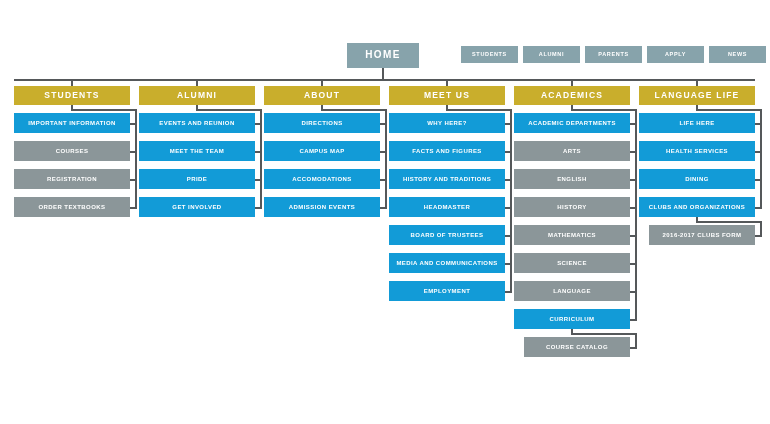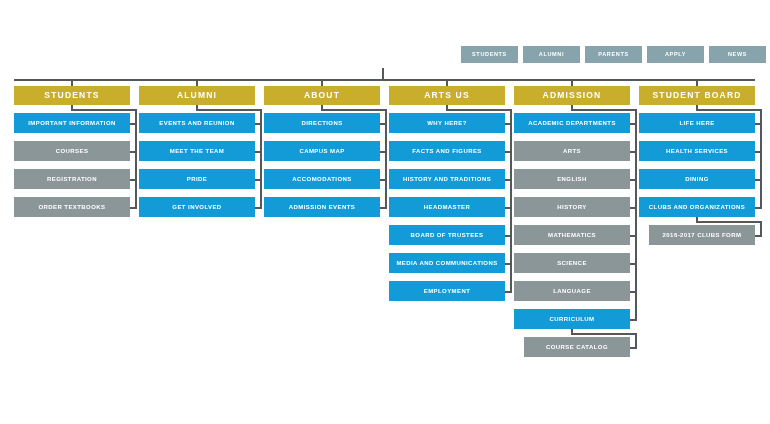--- a/index.html
+++ b/index.html
@@ -65,20 +65,21 @@
     z-index: 1;
   }
   .line.h { height: 2px; }
   .line.v { width: 2px; }
 </style>
 </head>
 <body>
 
 <div id="sitemap">
 
+  <div class="node teal home-node" style="left:347px; top:43px; width:72px; height:25px;">HOME</div>
 
   <div class="line v" style="left:382px; top:68px; height:12px;"></div>
 
   <div id="utility-nav">
       <div class="node teal util-node" style="left: 461px; top: 46px; width: 57px; height: 17px;">STUDENTS</div>
       <div class="node teal util-node" style="left: 523px; top: 46px; width: 57px; height: 17px;">ALUMNI</div>
       <div class="node teal util-node" style="left: 585px; top: 46px; width: 57px; height: 17px;">PARENTS</div>
       <div class="node teal util-node" style="left: 647px; top: 46px; width: 57px; height: 17px;">APPLY</div>
       <div class="node teal util-node" style="left: 709px; top: 46px; width: 57px; height: 17px;">NEWS</div>
     </div>
@@ -94,39 +95,39 @@
       <div class="node gold col-header" style="left: 139px; top: 86px; width: 116px; height: 19px;">ALUMNI</div>
       <div class="node blue leaf-node" style="left: 139px; top: 113px; width: 116px; height: 20px;">EVENTS AND REUNION</div>
       <div class="node blue leaf-node" style="left: 139px; top: 141px; width: 116px; height: 20px;">MEET THE TEAM</div>
       <div class="node blue leaf-node" style="left: 139px; top: 169px; width: 116px; height: 20px;">PRIDE</div>
       <div class="node blue leaf-node" style="left: 139px; top: 197px; width: 116px; height: 20px;">GET INVOLVED</div>
       <div class="node gold col-header" style="left: 264px; top: 86px; width: 116px; height: 19px;">ABOUT</div>
       <div class="node blue leaf-node" style="left: 264px; top: 113px; width: 116px; height: 20px;">DIRECTIONS</div>
       <div class="node blue leaf-node" style="left: 264px; top: 141px; width: 116px; height: 20px;">CAMPUS MAP</div>
       <div class="node blue leaf-node" style="left: 264px; top: 169px; width: 116px; height: 20px;">ACCOMODATIONS</div>
       <div class="node blue leaf-node" style="left: 264px; top: 197px; width: 116px; height: 20px;">ADMISSION EVENTS</div>
-      <div class="node gold col-header" style="left: 389px; top: 86px; width: 116px; height: 19px;">ARTS US</div>
+      <div class="node gold col-header" style="left: 389px; top: 86px; width: 116px; height: 19px;">MEET US</div>
       <div class="node blue leaf-node" style="left: 389px; top: 113px; width: 116px; height: 20px;">WHY HERE?</div>
       <div class="node blue leaf-node" style="left: 389px; top: 141px; width: 116px; height: 20px;">FACTS AND FIGURES</div>
       <div class="node blue leaf-node" style="left: 389px; top: 169px; width: 116px; height: 20px;">HISTORY AND TRADITIONS</div>
       <div class="node blue leaf-node" style="left: 389px; top: 197px; width: 116px; height: 20px;">HEADMASTER</div>
       <div class="node blue leaf-node" style="left: 389px; top: 225px; width: 116px; height: 20px;">BOARD OF TRUSTEES</div>
       <div class="node blue leaf-node" style="left: 389px; top: 253px; width: 116px; height: 20px;">MEDIA AND COMMUNICATIONS</div>
       <div class="node blue leaf-node" style="left: 389px; top: 281px; width: 116px; height: 20px;">EMPLOYMENT</div>
-      <div class="node gold col-header" style="left: 514px; top: 86px; width: 116px; height: 19px;">ADMISSION</div>
+      <div class="node gold col-header" style="left: 514px; top: 86px; width: 116px; height: 19px;">ACADEMICS</div>
       <div class="node blue leaf-node" style="left: 514px; top: 113px; width: 116px; height: 20px;">ACADEMIC DEPARTMENTS</div>
       <div class="node grey leaf-node" style="left: 514px; top: 141px; width: 116px; height: 20px;">ARTS</div>
       <div class="node grey leaf-node" style="left: 514px; top: 169px; width: 116px; height: 20px;">ENGLISH</div>
       <div class="node grey leaf-node" style="left: 514px; top: 197px; width: 116px; height: 20px;">HISTORY</div>
       <div class="node grey leaf-node" style="left: 514px; top: 225px; width: 116px; height: 20px;">MATHEMATICS</div>
       <div class="node grey leaf-node" style="left: 514px; top: 253px; width: 116px; height: 20px;">SCIENCE</div>
       <div class="node grey leaf-node" style="left: 514px; top: 281px; width: 116px; height: 20px;">LANGUAGE</div>
       <div class="node blue leaf-node" style="left: 514px; top: 309px; width: 116px; height: 20px;">CURRICULUM</div>
       <div class="node grey leaf-node" style="left: 524px; top: 337px; width: 106px; height: 20px;">COURSE CATALOG</div>
-      <div class="node gold col-header" style="left: 639px; top: 86px; width: 116px; height: 19px;">STUDENT BOARD</div>
+      <div class="node gold col-header" style="left: 639px; top: 86px; width: 116px; height: 19px;">LANGUAGE LIFE</div>
       <div class="node blue leaf-node" style="left: 639px; top: 113px; width: 116px; height: 20px;">LIFE HERE</div>
       <div class="node blue leaf-node" style="left: 639px; top: 141px; width: 116px; height: 20px;">HEALTH SERVICES</div>
       <div class="node blue leaf-node" style="left: 639px; top: 169px; width: 116px; height: 20px;">DINING</div>
       <div class="node blue leaf-node" style="left: 639px; top: 197px; width: 116px; height: 20px;">CLUBS AND ORGANIZATIONS</div>
       <div class="node grey leaf-node" style="left: 649px; top: 225px; width: 106px; height: 20px;">2016-2017 CLUBS FORM</div>
     </div>
 
 <div class="line v" style="left: 71px; top: 79px; height: 7px;"></div>
     <div class="line h" style="left: 71px; top: 109px; width: 66px;"></div>
     <div class="line v" style="left: 71px; top: 105px; height: 6px;"></div>

